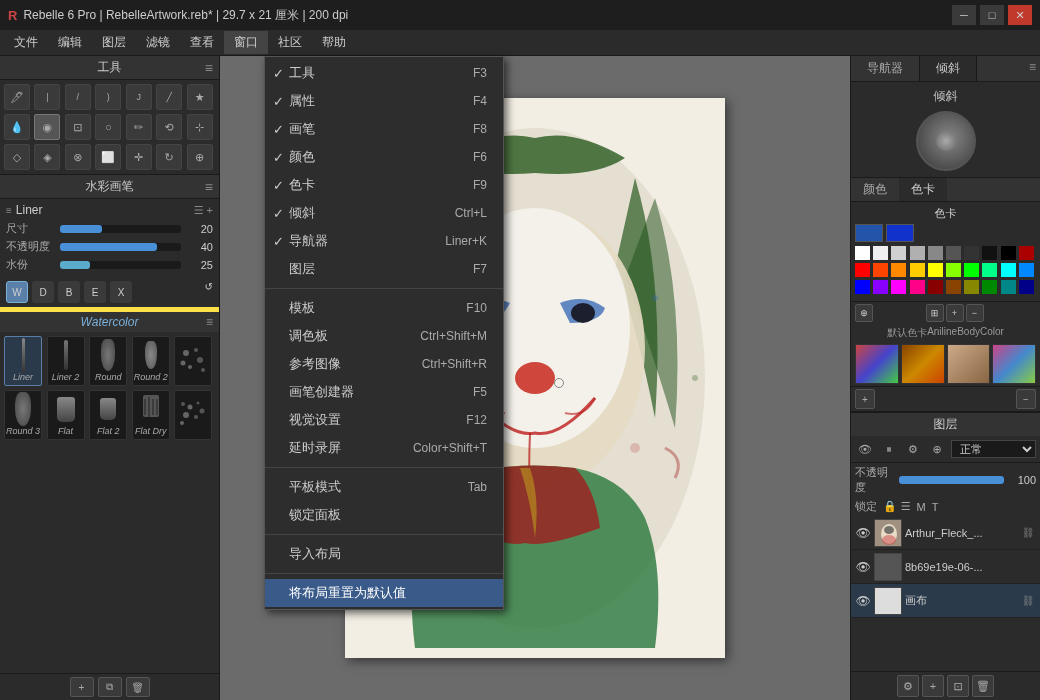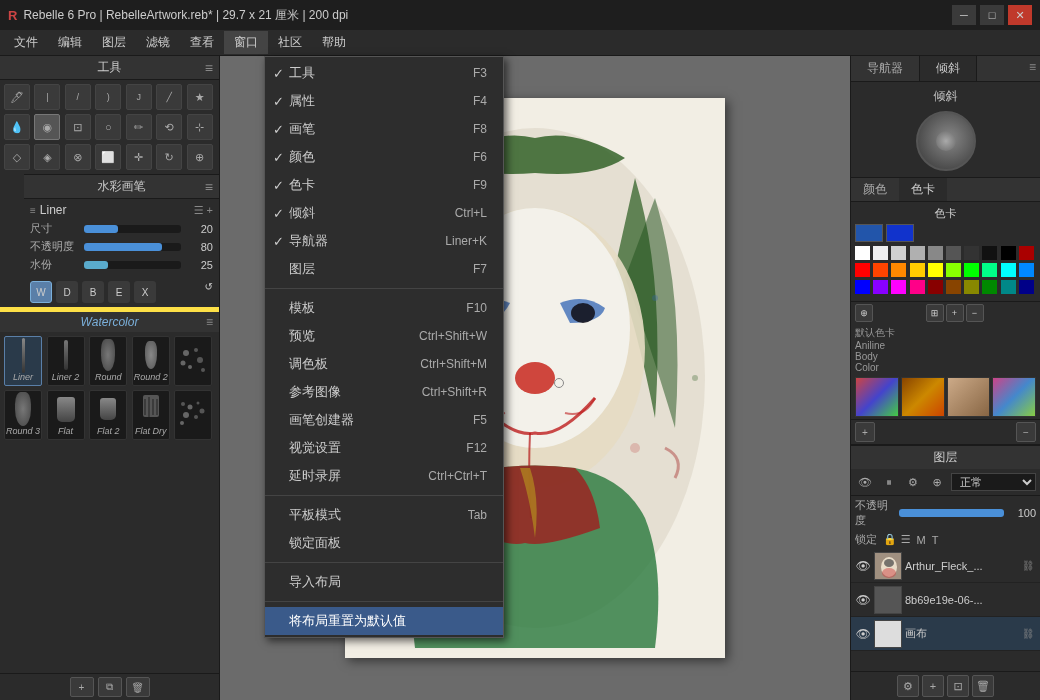--- a/index.html
+++ b/index.html
@@ -28,21 +28,21 @@
 
     .tools-grid { display: grid; grid-template-columns: repeat(7, 1fr); gap: 2px; padding: 4px; background: #2b2b2b; }
     .tool-icon { width: 26px; height: 26px; background: #3a3a3a; border: 1px solid #444; border-radius: 2px; cursor: pointer; display: flex; align-items: center; justify-content: center; font-size: 11px; color: #aaa; }
     .tool-icon.active { background: #555; border-color: #777; }
     .tool-icon.star { background: #3a3a3a; }
 
     .tools-row2 { display: grid; grid-template-columns: repeat(7, 1fr); gap: 2px; padding: 0 4px 4px; }
     .tools-row3 { display: grid; grid-template-columns: repeat(7, 1fr); gap: 2px; padding: 0 4px 4px; }
 
     
-    .brush-section { border-top: 1px solid #1a1a1a; margin-left: 24px; }
+    .brush-section { border-top: 1px solid #1a1a1a; }
     .brush-controls { padding: 4px 6px; }
     .brush-top { display: flex; align-items: center; justify-content: space-between; margin-bottom: 4px; }
     .slider-row { display: flex; align-items: center; gap: 4px; margin-bottom: 3px; font-size: 11px; color: #aaa; }
     .slider-label { width: 50px; }
     .slider-track { flex: 1; height: 8px; background: #1a1a1a; border-radius: 3px; position: relative; cursor: pointer; }
     .slider-fill { height: 100%; border-radius: 3px; background: #4a90d9; }
     .slider-fill.water { background: #5aabcc; }
     .slider-val { width: 28px; text-align: right; color: #ccc; font-size: 11px; }
     .brush-icons { display: flex; gap: 4px; padding: 2px 6px 4px; }
     .brush-icon { width: 22px; height: 22px; border-radius: 3px; background: #3a3a3a; cursor: pointer; display: flex; align-items: center; justify-content: center; font-size: 10px; }
@@ -97,21 +97,21 @@
 
     
     .mixer-row { display: flex; align-items: center; justify-content: space-between; padding: 2px 4px; border-top: 1px solid #1a1a1a; }
     .mixer-icon { width: 18px; height: 18px; background: #3a3a3a; border: 1px solid #555; cursor: pointer; display: flex; align-items: center; justify-content: center; font-size: 9px; border-radius: 2px; }
 
     
     .preset-grid { display: grid; grid-template-columns: repeat(4, 1fr); gap: 2px; padding: 2px 4px; }
     .preset-cell { height: 40px; background: #1a1a1a; border: 1px solid #333; cursor: pointer; }
 
     
-    .preset-labels { display: flex; justify-content: space-between; padding: 2px 4px; flex-direction: column; }
+    .preset-labels { display: flex; justify-content: center; padding: 2px 4px; }
 
     
     .icons-row { display: flex; align-items: center; justify-content: space-between; padding: 2px 4px; border-top: 1px solid #1a1a1a; border-bottom: 1px solid #1a1a1a; }
     .icon-btn { width: 20px; height: 20px; background: #3a3a3a; border: 1px solid #555; cursor: pointer; display: flex; align-items: center; justify-content: center; font-size: 10px; color: #aaa; border-radius: 2px; }
 
     
     .layer-section { flex: 1; display: flex; flex-direction: column; border-top: 1px solid #1a1a1a; }
     .layer-header { display: flex; align-items: center; justify-content: center; background: #333; padding: 3px; }
     .layer-controls { display: flex; align-items: center; gap: 4px; padding: 3px 4px; background: #2b2b2b; border-bottom: 1px solid #1a1a1a; }
     .layer-ctrl-icon { width: 20px; height: 20px; cursor: pointer; display: flex; align-items: center; justify-content: center; font-size: 11px; color: #aaa; }
@@ -245,21 +245,21 @@
             <div class="slider-fill" style="width:35%;"></div>
           </div>
           <span class="slider-val">20</span>
         </div>
 
         <div class="slider-row">
           <span class="slider-label">不透明度</span>
           <div class="slider-track">
             <div class="slider-fill" style="width:80%;"></div>
           </div>
-          <span class="slider-val">80</span>
+          <span class="slider-val">40</span>
         </div>
 
         <div class="slider-row">
           <span class="slider-label">水份</span>
           <div class="slider-track">
             <div class="slider-fill water" style="width:25%;"></div>
           </div>
           <span class="slider-val">25</span>
         </div>
       </div>
@@ -679,26 +679,20 @@
 
   <div class="menu-section">
     <div class="dropdown-item-wrap">
       <div class="dropdown-item">
         <span>模板</span>
         <span class="shortcut">F10</span>
       </div>
     </div>
     <div class="dropdown-item-wrap">
       <div class="dropdown-item">
-        <span>预览</span>
-        <span class="shortcut">Ctrl+Shift+W</span>
-      </div>
-    </div>
-    <div class="dropdown-item-wrap">
-      <div class="dropdown-item">
         <span>调色板</span>
         <span class="shortcut">Ctrl+Shift+M</span>
       </div>
     </div>
     <div class="dropdown-item-wrap">
       <div class="dropdown-item">
         <span>参考图像</span>
         <span class="shortcut">Ctrl+Shift+R</span>
       </div>
     </div>
@@ -710,21 +704,21 @@
     </div>
     <div class="dropdown-item-wrap">
       <div class="dropdown-item">
         <span>视觉设置</span>
         <span class="shortcut">F12</span>
       </div>
     </div>
     <div class="dropdown-item-wrap">
       <div class="dropdown-item">
         <span>延时录屏</span>
-        <span class="shortcut">Ctrl+Ctrl+T</span>
+        <span class="shortcut">Color+Shift+T</span>
       </div>
     </div>
   </div>
 
   <div class="menu-divider"></div>
 
   <div class="menu-section">
     <div class="dropdown-item-wrap">
       <div class="dropdown-item">
         <span>平板模式</span>

